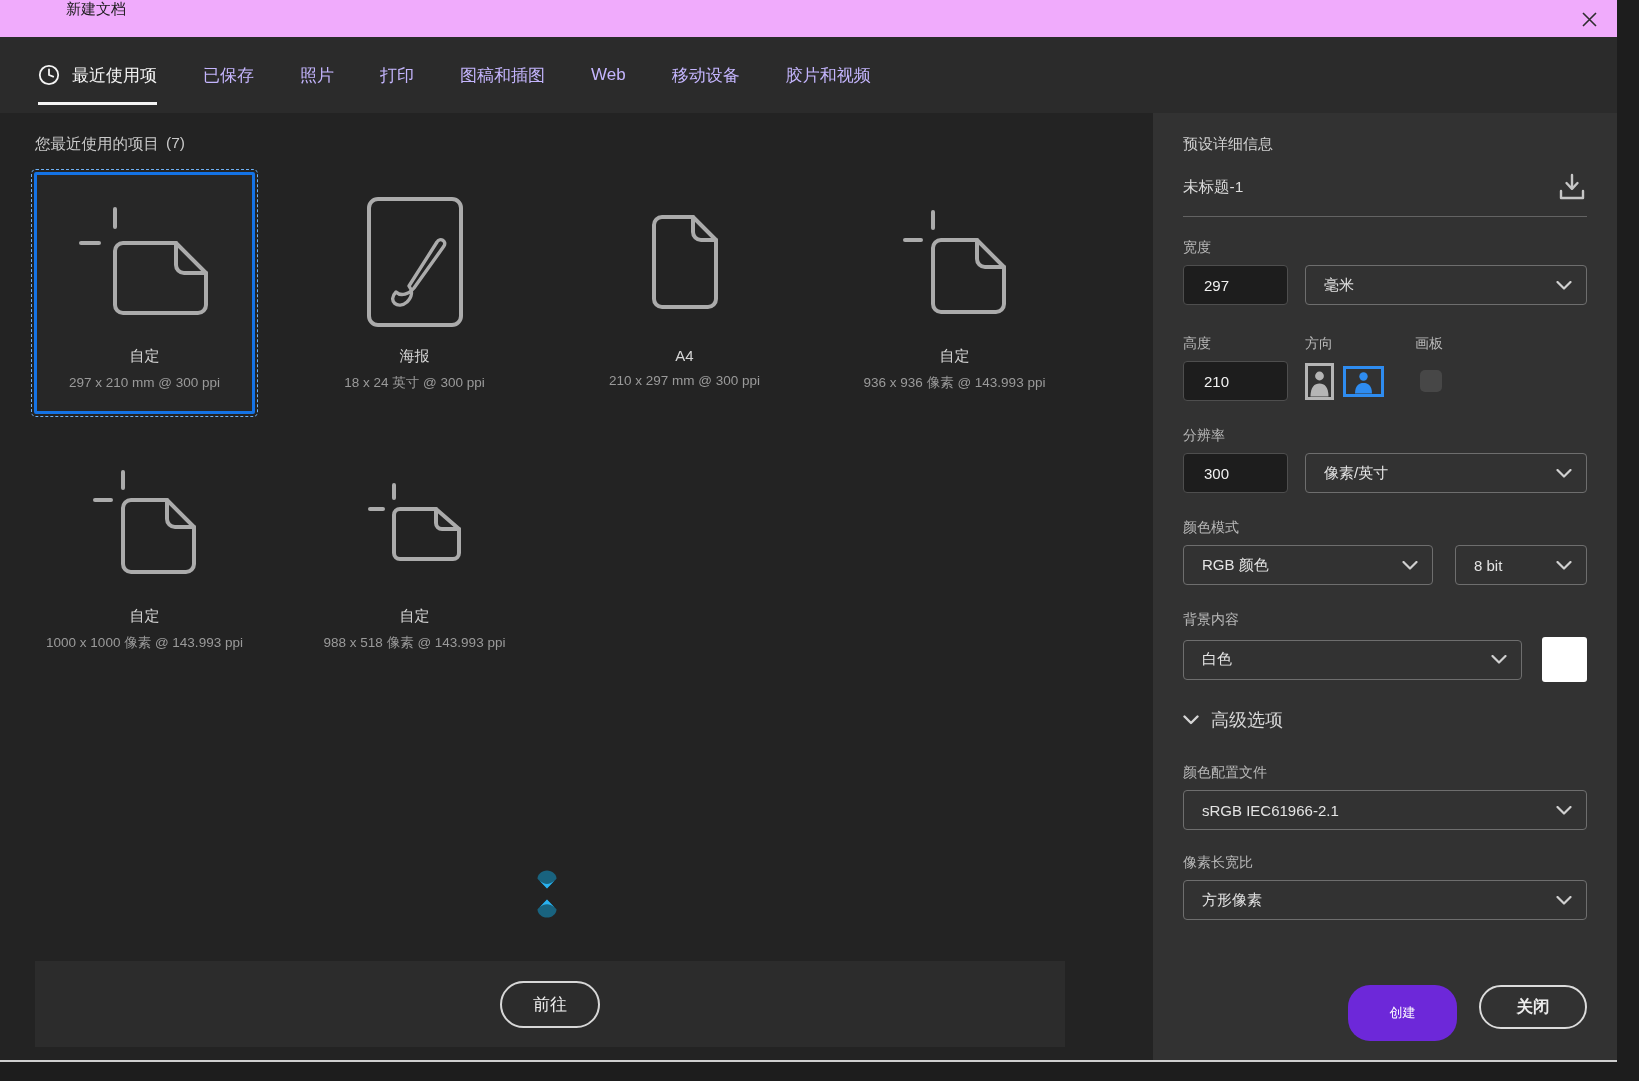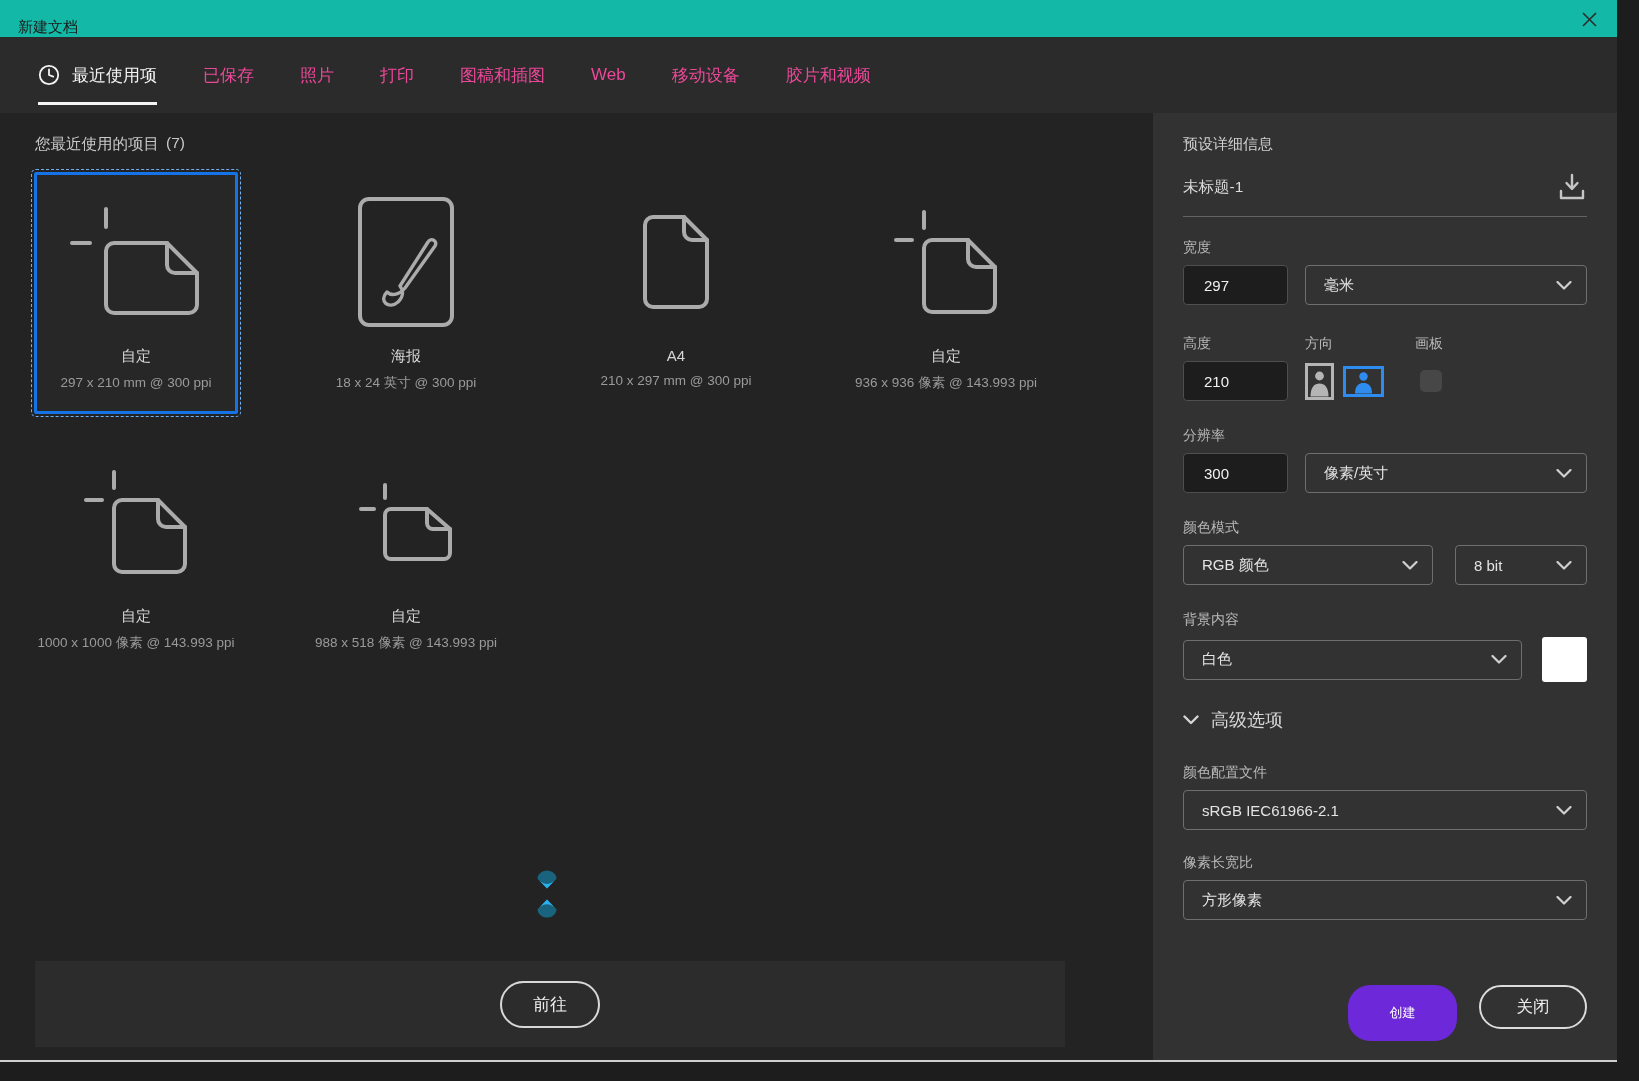--- a/index.html
+++ b/index.html
@@ -2,40 +2,40 @@
 <html><head>
 <meta charset="utf-8">
 <style>
   * { box-sizing: border-box; margin: 0; padding: 0; }
   html,body { width:1639px; height:1081px; background:#1d1d1d; overflow:hidden;
               font-family:"Liberation Sans", sans-serif; }
   .window { position:relative; width:1617px; height:1062px; background:#232323;
             border-bottom:2px solid #cfcfcf; }
 
   
-  .titlebar { position:absolute; top:0; left:0; right:0; height:37px; background:#14b8a6;
-              display:flex; align-items:flex-end; }
+  .titlebar { position:absolute; top:0; left:0; right:0; height:37px; background:#f0abfc;
+              display:flex; align-items:flex-start;padding-left:48px; }
   .titlebar .title { margin-left:18px; font-size:15px; color:#1b1b1b; }
   .close-btn { position:absolute; right:14px; top:5px; width:28px; height:28px;
                display:flex; align-items:center; justify-content:center; cursor:pointer; background:none; border:none; }
 
   
   .tabbar { position:absolute; top:37px; left:0; right:0; height:76px; background:#2b2b2b;
             display:flex; align-items:center; padding-left:38px; gap:46px; }
   .tab { position:relative; display:flex; align-items:center; gap:12px; font-size:17px;
-         color:#ec4899; height:76px; cursor:pointer; }
+         color:#c4b5fd; height:76px; cursor:pointer; }
   .tab.active { color:#f4f4f4; }
   .tab.active::after { content:""; position:absolute; left:0; right:0; bottom:8px; height:3px; background:#f4f4f4; }
 
   
   .main { position:absolute; top:113px; left:0; width:1153px; bottom:0; background:#232323; }
   .recent-heading { position:absolute; top:21px; left:35px; font-size:15.5px; color:#c9c9c9; display:flex; gap:7px;}
   .cards { position:absolute; top:59px; left:34px; display:grid;
            grid-template-columns:repeat(4,242px); column-gap:28px; row-gap:18px; }
-  .card { width:204px; height:242px; display:flex; flex-direction:column; align-items:center;
+  .card { width:221px; height:242px; display:flex; flex-direction:column; align-items:center;
           border:3px solid transparent; border-radius:2px; cursor:pointer; }
   .card.selected { border-color:#1473e6; outline:1px dashed #6fb0f2; outline-offset:2px; background:#272727; }
   .icon-box { height:158px; width:100%; display:flex; align-items:center; justify-content:center; margin-top:8px; }
   .card-title { font-size:15px; color:#d6d6d6; margin-top:6px; text-align:center; }
   .card-sub { font-size:13.5px; color:#9a9a9a; margin-top:7px; line-height:1.55; text-align:center; max-width:212px; }
 
   .spinner { position:absolute; left:537px; top:757px; width:20px; display:flex; flex-direction:column; gap:10px; }
   .spinner svg:last-child { transform:rotate(180deg); }
 
   
@@ -70,21 +70,21 @@
   .labels-row span:nth-child(2){ width:110px; }
   .orient-group { width:110px; margin-left:17px; display:flex; align-items:center; gap:9px; }
   .orient-btn { background:none; border:none; padding:0; cursor:pointer; display:flex; }
   .checkbox { width:22px; height:22px; background:#474747; border-radius:5px; margin-left:5px; cursor:pointer; }
   .advanced { display:flex; align-items:center; gap:12px; margin-top:26px; font-size:18px; color:#d5d5d5; cursor:pointer; }
   .swatch { width:45px; height:45px; background:#ffffff; border-radius:3px; margin-left:20px; cursor:pointer; }
   .panel-buttons { position:absolute; right:30px; bottom:19px; display:flex; gap:22px; }
   .create-btn { min-width:109px; height:56px; border-radius:22px; border:none; background:#6d28d9; color:#fff;
                 font-size:13px; cursor:pointer; font-family:"Liberation Sans",sans-serif; }
   .cancel-btn { min-width:108px; height:44px; border-radius:22px; border:2px solid #dcdcdc; background:transparent;
-                color:#ededed; font-size:16.5px; cursor:pointer; font-family:"Liberation Sans",sans-serif; }
+                color:#ededed; font-size:16.5px; cursor:pointer; font-family:"Liberation Sans",sans-serif;font-weight:bold; }
 
   .ic { stroke:#ababab; fill:none; stroke-width:4; stroke-linecap:round; stroke-linejoin:round; }
   .ic-thin { stroke:#ababab; fill:none; stroke-width:3.4; stroke-linecap:round; stroke-linejoin:round; }
 </style>
 </head>
 <body>
 
 <div class="window">
 
   <div class="titlebar">

